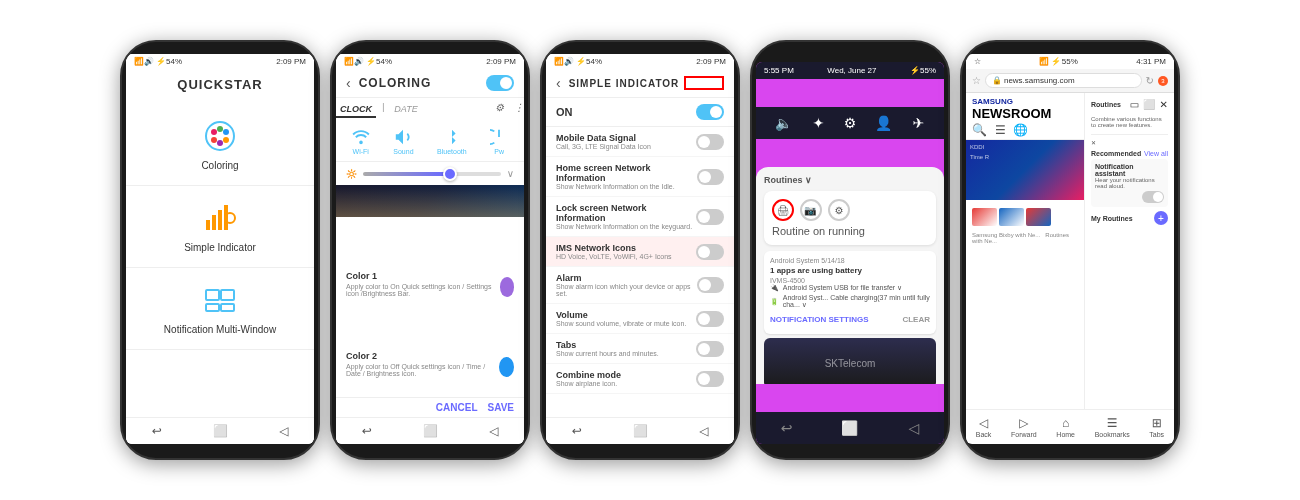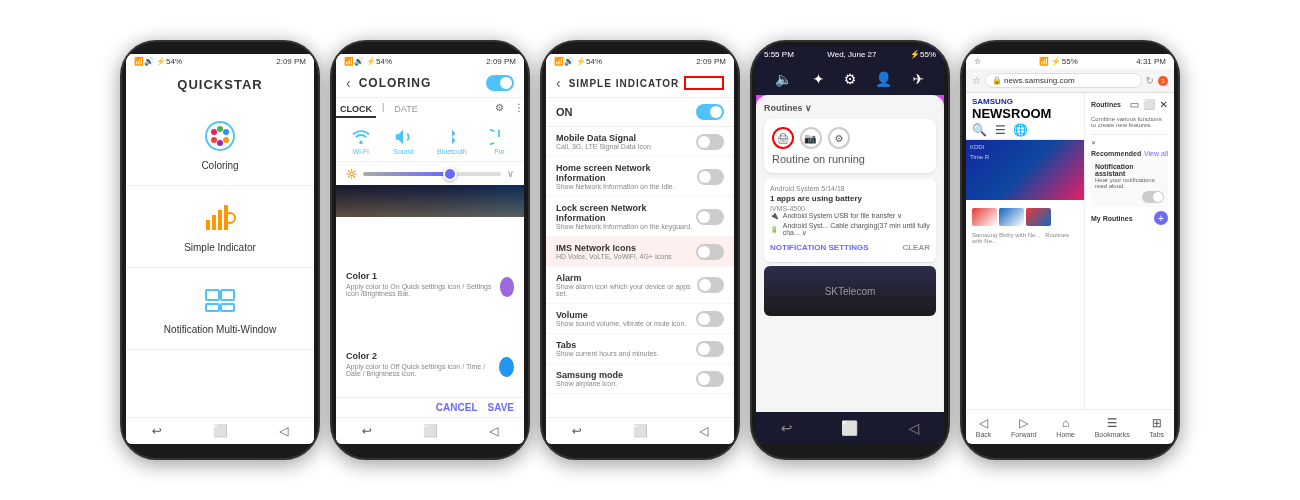--- a/index.html
+++ b/index.html
@@ -119,20 +119,21 @@
       right: 2px; top: 2px;
       width: 12px; height: 12px;
       background: #fff;
       border-radius: 50%;
     }
     .p2-tabs {
       display: flex;
       justify-content: center;
       padding: 4px 0;
       gap: 6px;
+      font-style: italic;
     }
     .p2-tab {
       font-size: 9px;
       color: #999;
       padding: 2px 4px;
     }
     .p2-tab.active {
       color: #333;
       font-weight: bold;
       border-bottom: 2px solid #333;
@@ -747,36 +748,36 @@
       </div>
       <div class="p3-item">
         <div class="p3-item-left">
           <div class="p3-item-title">Tabs</div>
           <div class="p3-item-desc">Show current hours and minutes.</div>
         </div>
         <div class="p3-toggle-off"></div>
       </div>
       <div class="p3-item">
         <div class="p3-item-left">
-          <div class="p3-item-title">Samsung mode</div>
+          <div class="p3-item-title">Combine mode</div>
           <div class="p3-item-desc">Show airplane icon.</div>
         </div>
         <div class="p3-toggle-off"></div>
       </div>
       <div style="flex:1;"></div>
       <div class="phone-nav">
         <span class="phone-nav-icon">↩</span>
         <span class="phone-nav-icon">⬜</span>
         <span class="phone-nav-icon">◁</span>
       </div>
     </div>
   </div>
 
   <div class="phone phone-4">
-    <div class="phone-screen" style="background:#d946ef;margin:4px 4px 14px 4px;">
+    <div class="phone-screen" style="background:#d946ef;margin:20px 4px 14px 4px;gap:28px;">
       <div class="p4-status">
         <span>5:55 PM</span>
         <span>Wed, June 27</span>
         <span>⚡55%</span>
       </div>
       <div class="p4-top-icons">
         <span class="p4-top-icon">🔈</span>
         <span class="p4-top-icon">✦</span>
         <span class="p4-top-icon">⚙</span>
         <span class="p4-top-icon">👤</span>

